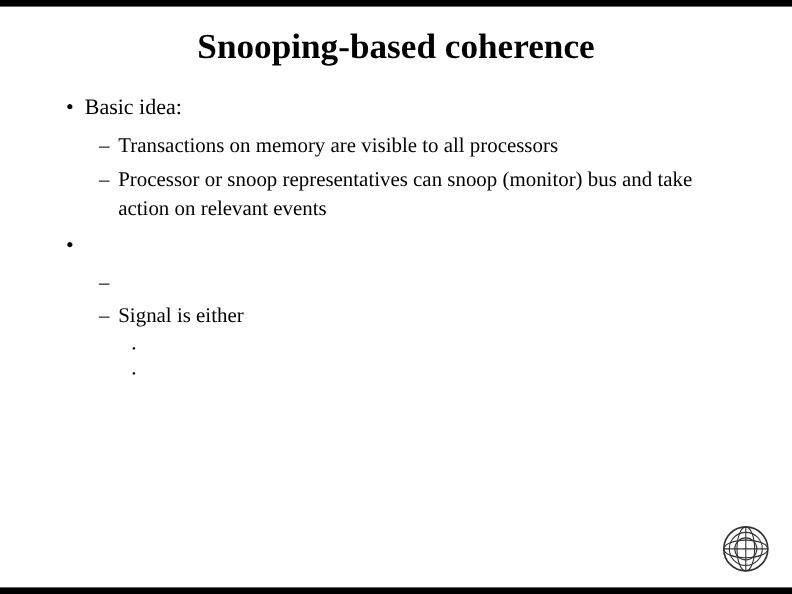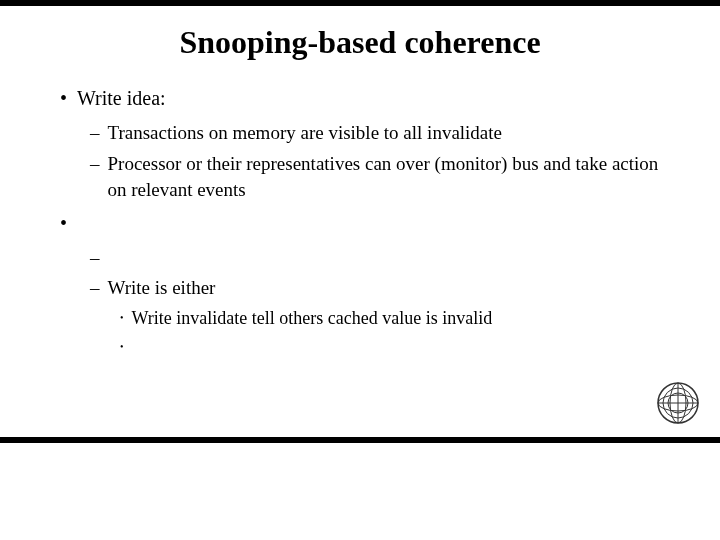--- a/index.html
+++ b/index.html
@@ -12,21 +12,21 @@
       width: 720px;
       height: 540px;
       background: #ffffff;
       font-family: 'Times New Roman', Times, serif;
       overflow: hidden;
       position: relative;
     }
 
     .slide {
       width: 720px;
-      height: 443px;
+      height: 540px;
       background: #ffffff;
       position: relative;
       display: flex;
       flex-direction: column;
     }
 
     .top-border {
       height: 6px;
       background: #000000;
       width: 100%;
@@ -145,48 +145,47 @@
 
   <div class="title-area">
     <div class="title">Snooping-based coherence</div>
   </div>
 
   <div class="content-area">
     <ul class="bullet-list">
 
       <li class="bullet-main section-gap">
         <span class="bullet-dot">•</span>
-        <span>Write idea:</span>
+        <span>Basic idea:</span>
       </li>
       <ul class="sub-list">
         <li class="sub-item">
           <span class="dash">–</span>
-          <span class="text-block">Transactions on memory are visible to all invalidate</span>
-        </li>
-        <li class="sub-item">
-          <span class="dash">–</span>
-          <span class="text-block">Processor or their representatives can over (monitor) bus and take action on relevant events</span>
+          <span class="text-block">Transactions on memory are visible to all processors</span>
+        </li>
+        <li class="sub-item">
+          <span class="dash">–</span>
+          <span class="text-block">Processor or snoop representatives can snoop (monitor) bus and take action on relevant events</span>
         </li>
       </ul>
 
       <li class="bullet-main section-gap">
         <span class="bullet-dot">•</span>
       </li>
       <ul class="sub-list">
         <li class="sub-item">
           <span class="dash">–</span>
         </li>
         <li class="sub-item">
           <span class="dash">–</span>
-          <span class="text-block">Write is either</span>
+          <span class="text-block">Signal is either</span>
         </li>
         <ul class="sub-sub-list">
           <li class="sub-sub-item">
             <span class="bullet-small">•</span>
-            <span>Write invalidate tell others cached value is invalid</span>
           </li>
           <li class="sub-sub-item">
             <span class="bullet-small">•</span>
           </li>
         </ul>
       </ul>
 
     </ul>
   </div>
 

